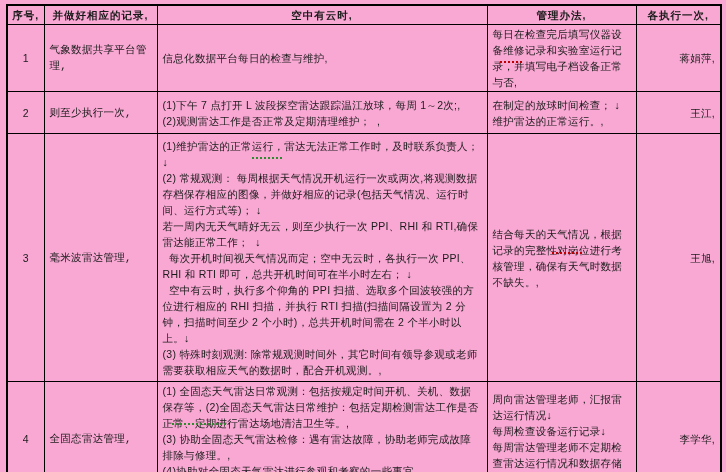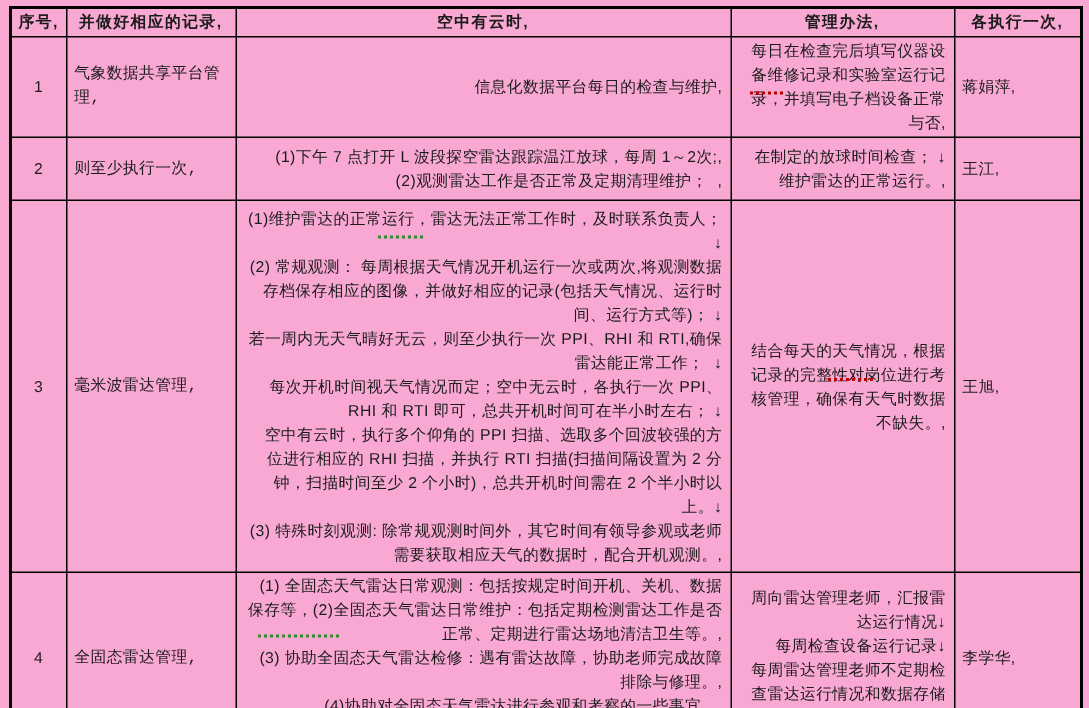--- a/index.html
+++ b/index.html
@@ -22,22 +22,22 @@
   th{
     font-weight:bold;text-align:center;letter-spacing:1px;
     padding:1px 2px;height:16px;
   }
   tr.r1{height:44px;}
   tr.r2{height:42px;}
   tr.r3{height:248px;}
   tr.r4{height:114px;}
   td.c-seq{text-align:center;}
   td.c-name{text-align:left;font-family:Liberation Mono, monospace;}
-  td.c-req,td.c-mgmt{white-space:pre-wrap;text-align:right;}
-  td.c-teacher{text-align:left;}
+  td.c-req,td.c-mgmt{white-space:pre-wrap;text-align:left;}
+  td.c-teacher{text-align:right;}
   
   .sq{position:absolute;height:2px;pointer-events:none;}
   .sq-red{background:repeating-linear-gradient(90deg,#c00000 0 2px,transparent 2px 4px);}
   .sq-green{background:repeating-linear-gradient(90deg,#2e8b2e 0 2px,transparent 2px 4px);}
 </style>
 </head>
 <body>
 
 <div class="page">
   <table class="duty">

